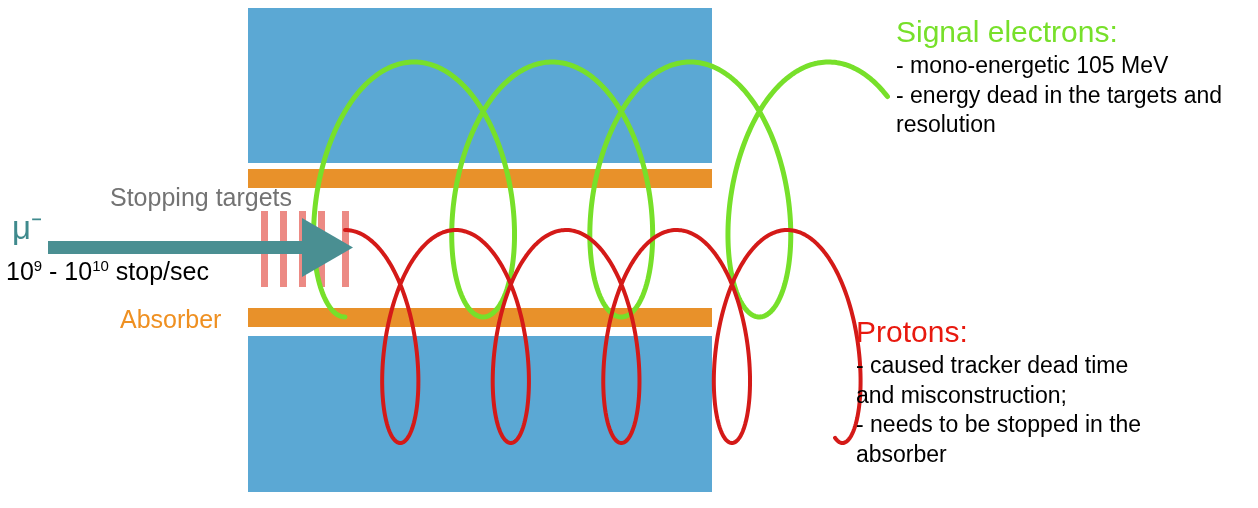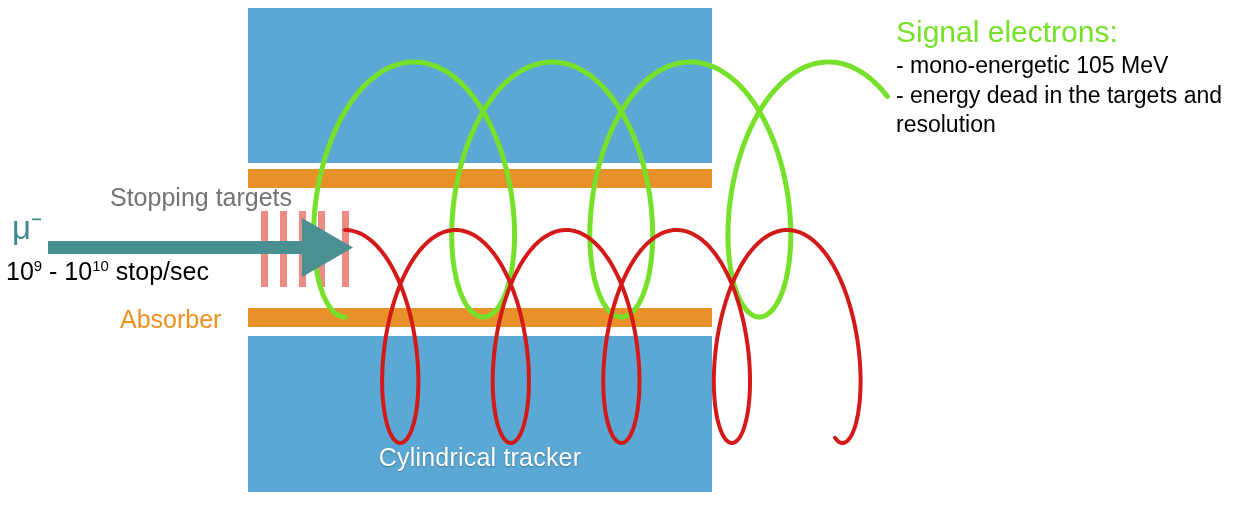--- a/index.html
+++ b/index.html
@@ -157,21 +157,20 @@
   <div class="bar" id="absorber-bar-bottom"></div>
 
   <div id="targets-group">
       <div class="target-foil" style="left: 261px; background: rgb(236, 138, 132);"></div>
       <div class="target-foil" style="left: 280px; background: rgb(236, 138, 132);"></div>
       <div class="target-foil" style="left: 299px; background: rgb(236, 138, 132);"></div>
       <div class="target-foil" style="left: 318px; background: rgb(236, 138, 132);"></div>
       <div class="target-foil" style="left: 342px; background: rgb(236, 138, 132);"></div>
     </div>
 
-  <div id="tracker-caption" class="label">Cylindrical tracker</div>
 
   <svg id="overlay" viewBox="0 0 1258 508">
 
     <g>
       <path id="helix-electron" fill="none" stroke="#77e02a" stroke-width="5" stroke-linecap="round" stroke-linejoin="round" d="M 345.00 317.00 L 343.99 316.96 L 342.98 316.84 L 341.97 316.63 L 340.97 316.35 L 339.96 315.98 L 338.97 315.54 L 337.98 315.01 L 336.99 314.40 L 336.02 313.72 L 335.05 312.95 L 334.10 312.10 L 333.15 311.18 L 332.22 310.18 L 331.30 309.10 L 330.39 307.95 L 329.50 306.72 L 328.62 305.41 L 327.76 304.03 L 326.92 302.58 L 326.09 301.06 L 325.29 299.46 L 324.50 297.80 L 323.73 296.06 L 322.99 294.26 L 322.27 292.39 L 321.57 290.45 L 320.90 288.45 L 320.25 286.39 L 319.63 284.26 L 319.04 282.08 L 318.47 279.83 L 317.93 277.53 L 317.42 275.17 L 316.93 272.76 L 316.48 270.29 L 316.06 267.77 L 315.67 265.20 L 315.31 262.59 L 314.98 259.92 L 314.69 257.22 L 314.43 254.46 L 314.20 251.67 L 314.01 248.84 L 313.86 245.97 L 313.74 243.06 L 313.65 240.12 L 313.60 237.15 L 313.59 234.14 L 313.62 231.11 L 313.68 228.05 L 313.78 224.97 L 313.92 221.86 L 314.10 218.74 L 314.31 215.59 L 314.57 212.43 L 314.86 209.25 L 315.19 206.06 L 315.56 202.86 L 315.97 199.65 L 316.43 196.44 L 316.92 193.22 L 317.44 190.00 L 318.01 186.78 L 318.62 183.56 L 319.27 180.34 L 319.96 177.13 L 320.69 173.93 L 321.45 170.73 L 322.26 167.55 L 323.10 164.39 L 323.99 161.24 L 324.91 158.10 L 325.87 154.99 L 326.87 151.90 L 327.91 148.83 L 328.98 145.79 L 330.09 142.78 L 331.24 139.80 L 332.42 136.85 L 333.64 133.93 L 334.90 131.05 L 336.19 128.20 L 337.52 125.40 L 338.88 122.63 L 340.27 119.91 L 341.70 117.23 L 343.16 114.60 L 344.65 112.02 L 346.17 109.48 L 347.73 107.00 L 349.31 104.57 L 350.93 102.19 L 352.57 99.87 L 354.24 97.61 L 355.94 95.41 L 357.66 93.26 L 359.42 91.18 L 361.19 89.16 L 362.99 87.20 L 364.82 85.31 L 366.66 83.49 L 368.53 81.73 L 370.42 80.05 L 372.33 78.43 L 374.26 76.88 L 376.21 75.41 L 378.18 74.01 L 380.16 72.68 L 382.16 71.42 L 384.18 70.25 L 386.20 69.14 L 388.24 68.12 L 390.30 67.17 L 392.36 66.30 L 394.44 65.51 L 396.52 64.80 L 398.61 64.17 L 400.71 63.62 L 402.82 63.15 L 404.93 62.76 L 407.04 62.45 L 409.16 62.22 L 411.28 62.07 L 413.40 62.00 L 415.53 62.02 L 417.65 62.12 L 419.77 62.29 L 421.89 62.55 L 424.00 62.89 L 426.11 63.32 L 428.21 63.82 L 430.31 64.40 L 432.40 65.06 L 434.48 65.80 L 436.55 66.63 L 438.61 67.52 L 440.66 68.50 L 442.69 69.56 L 444.72 70.69 L 446.72 71.89 L 448.72 73.18 L 450.69 74.53 L 452.65 75.96 L 454.60 77.46 L 456.52 79.04 L 458.42 80.68 L 460.30 82.40 L 462.16 84.18 L 464.00 86.03 L 465.82 87.94 L 467.61 89.92 L 469.38 91.97 L 471.12 94.07 L 472.83 96.24 L 474.52 98.47 L 476.18 100.75 L 477.81 103.09 L 479.42 105.49 L 480.99 107.94 L 482.53 110.44 L 484.04 113.00 L 485.52 115.60 L 486.97 118.25 L 488.39 120.94 L 489.77 123.68 L 491.11 126.46 L 492.43 129.28 L 493.70 132.14 L 494.95 135.04 L 496.15 137.97 L 497.33 140.93 L 498.46 143.92 L 499.56 146.95 L 500.62 150.00 L 501.64 153.07 L 502.62 156.17 L 503.57 159.29 L 504.48 162.43 L 505.34 165.59 L 506.17 168.76 L 506.97 171.95 L 507.72 175.15 L 508.43 178.35 L 509.10 181.57 L 509.74 184.78 L 510.33 188.00 L 510.88 191.23 L 511.40 194.45 L 511.87 197.67 L 512.31 200.88 L 512.70 204.08 L 513.06 207.28 L 513.38 210.46 L 513.66 213.64 L 513.90 216.79 L 514.10 219.93 L 514.26 223.05 L 514.38 226.15 L 514.47 229.22 L 514.52 232.27 L 514.53 235.29 L 514.50 238.28 L 514.44 241.25 L 514.34 244.17 L 514.21 247.07 L 514.04 249.92 L 513.84 252.74 L 513.60 255.52 L 513.32 258.25 L 513.02 260.94 L 512.68 263.59 L 512.31 266.19 L 511.91 268.74 L 511.47 271.24 L 511.01 273.68 L 510.51 276.08 L 509.99 278.41 L 509.44 280.69 L 508.86 282.92 L 508.26 285.08 L 507.62 287.18 L 506.97 289.22 L 506.28 291.20 L 505.58 293.11 L 504.85 294.95 L 504.10 296.73 L 503.32 298.44 L 502.53 300.08 L 501.72 301.65 L 500.89 303.14 L 500.04 304.57 L 499.17 305.92 L 498.29 307.20 L 497.39 308.40 L 496.48 309.52 L 495.55 310.57 L 494.61 311.54 L 493.66 312.44 L 492.70 313.25 L 491.73 313.99 L 490.75 314.64 L 489.77 315.22 L 488.77 315.72 L 487.78 316.13 L 486.77 316.47 L 485.77 316.72 L 484.76 316.89 L 483.75 316.98 L 482.74 316.99 L 481.73 316.92 L 480.72 316.77 L 479.71 316.53 L 478.70 316.22 L 477.71 315.82 L 476.71 315.35 L 475.72 314.79 L 474.74 314.15 L 473.77 313.43 L 472.81 312.64 L 471.86 311.76 L 470.92 310.81 L 469.99 309.78 L 469.07 308.67 L 468.17 307.49 L 467.28 306.23 L 466.41 304.90 L 465.56 303.49 L 464.72 302.01 L 463.90 300.46 L 463.10 298.83 L 462.33 297.14 L 461.57 295.38 L 460.84 293.55 L 460.12 291.66 L 459.44 289.70 L 458.77 287.67 L 458.13 285.59 L 457.52 283.44 L 456.94 281.23 L 456.38 278.96 L 455.85 276.64 L 455.35 274.26 L 454.88 271.82 L 454.44 269.34 L 454.03 266.80 L 453.65 264.21 L 453.30 261.58 L 452.99 258.90 L 452.71 256.17 L 452.46 253.40 L 452.25 250.60 L 452.07 247.75 L 451.93 244.86 L 451.82 241.94 L 451.75 238.99 L 451.72 236.01 L 451.72 232.99 L 451.76 229.95 L 451.84 226.88 L 451.95 223.79 L 452.10 220.67 L 452.30 217.54 L 452.53 214.39 L 452.80 211.22 L 453.10 208.04 L 453.45 204.84 L 453.84 201.64 L 454.26 198.43 L 454.73 195.21 L 455.23 191.99 L 455.78 188.77 L 456.36 185.55 L 456.99 182.33 L 457.65 179.11 L 458.35 175.91 L 459.10 172.71 L 459.88 169.52 L 460.70 166.34 L 461.56 163.18 L 462.46 160.04 L 463.39 156.91 L 464.37 153.81 L 465.38 150.73 L 466.43 147.67 L 467.52 144.64 L 468.65 141.64 L 469.81 138.67 L 471.01 135.73 L 472.24 132.82 L 473.51 129.96 L 474.81 127.13 L 476.15 124.34 L 477.53 121.59 L 478.93 118.88 L 480.37 116.22 L 481.85 113.61 L 483.35 111.05 L 484.88 108.53 L 486.45 106.07 L 488.05 103.66 L 489.67 101.30 L 491.32 99.00 L 493.01 96.76 L 494.72 94.58 L 496.45 92.46 L 498.21 90.40 L 500.00 88.41 L 501.81 86.48 L 503.64 84.61 L 505.50 82.81 L 507.37 81.08 L 509.27 79.42 L 511.19 77.83 L 513.13 76.31 L 515.08 74.86 L 517.05 73.49 L 519.04 72.19 L 521.05 70.97 L 523.07 69.82 L 525.10 68.74 L 527.15 67.75 L 529.20 66.83 L 531.27 65.99 L 533.35 65.23 L 535.44 64.55 L 537.53 63.95 L 539.63 63.43 L 541.74 62.99 L 543.86 62.63 L 545.97 62.35 L 548.09 62.15 L 550.21 62.04 L 552.33 62.00 L 554.46 62.05 L 556.58 62.17 L 558.70 62.38 L 560.81 62.67 L 562.93 63.05 L 565.03 63.50 L 567.13 64.03 L 569.23 64.64 L 571.31 65.34 L 573.39 66.11 L 575.46 66.96 L 577.51 67.89 L 579.56 68.89 L 581.59 69.98 L 583.60 71.14 L 585.61 72.37 L 587.59 73.68 L 589.56 75.07 L 591.52 76.53 L 593.45 78.06 L 595.37 79.66 L 597.26 81.33 L 599.14 83.07 L 600.99 84.87 L 602.82 86.75 L 604.63 88.69 L 606.41 90.69 L 608.17 92.76 L 609.90 94.89 L 611.60 97.08 L 613.28 99.33 L 614.93 101.64 L 616.55 104.00 L 618.14 106.42 L 619.70 108.89 L 621.23 111.41 L 622.73 113.98 L 624.20 116.60 L 625.64 119.27 L 627.04 121.98 L 628.41 124.74 L 629.74 127.53 L 631.04 130.37 L 632.30 133.24 L 633.53 136.15 L 634.73 139.09 L 635.88 142.07 L 637.00 145.07 L 638.09 148.11 L 639.13 151.17 L 640.14 154.25 L 641.11 157.36 L 642.04 160.49 L 642.93 163.64 L 643.79 166.80 L 644.60 169.98 L 645.38 173.17 L 646.11 176.37 L 646.81 179.58 L 647.47 182.79 L 648.09 186.01 L 648.67 189.23 L 649.21 192.45 L 649.71 195.68 L 650.16 198.89 L 650.59 202.10 L 650.97 205.30 L 651.31 208.50 L 651.61 211.68 L 651.87 214.84 L 652.10 217.99 L 652.29 221.12 L 652.43 224.23 L 652.54 227.32 L 652.61 230.39 L 652.65 233.43 L 652.65 236.44 L 652.61 239.42 L 652.53 242.37 L 652.42 245.28 L 652.27 248.16 L 652.09 251.00 L 651.87 253.80 L 651.62 256.57 L 651.33 259.28 L 651.01 261.96 L 650.66 264.59 L 650.28 267.17 L 649.87 269.70 L 649.42 272.18 L 648.95 274.60 L 648.44 276.97 L 647.91 279.29 L 647.34 281.55 L 646.76 283.75 L 646.14 285.89 L 645.50 287.97 L 644.83 289.98 L 644.14 291.93 L 643.42 293.82 L 642.69 295.64 L 641.93 297.39 L 641.15 299.07 L 640.35 300.68 L 639.53 302.23 L 638.69 303.70 L 637.83 305.09 L 636.96 306.41 L 636.07 307.66 L 635.16 308.84 L 634.25 309.93 L 633.32 310.95 L 632.37 311.89 L 631.42 312.76 L 630.45 313.54 L 629.48 314.25 L 628.50 314.87 L 627.51 315.42 L 626.52 315.88 L 625.52 316.27 L 624.51 316.57 L 623.50 316.80 L 622.49 316.94 L 621.48 317.00 L 620.47 316.98 L 619.46 316.87 L 618.45 316.69 L 617.45 316.42 L 616.44 316.08 L 615.45 315.65 L 614.46 315.14 L 613.47 314.55 L 612.49 313.89 L 611.52 313.14 L 610.57 312.31 L 609.62 311.41 L 608.68 310.43 L 607.76 309.37 L 606.85 308.23 L 605.95 307.02 L 605.07 305.73 L 604.20 304.37 L 603.36 302.93 L 602.53 301.43 L 601.72 299.85 L 600.93 298.20 L 600.16 296.48 L 599.41 294.69 L 598.68 292.84 L 597.98 290.92 L 597.30 288.93 L 596.65 286.88 L 596.02 284.77 L 595.42 282.60 L 594.84 280.37 L 594.30 278.08 L 593.78 275.74 L 593.29 273.34 L 592.83 270.88 L 592.40 268.38 L 592.00 265.82 L 591.63 263.21 L 591.30 260.56 L 591.00 257.86 L 590.73 255.12 L 590.50 252.34 L 590.30 249.51 L 590.13 246.65 L 590.00 243.75 L 589.91 240.82 L 589.85 237.86 L 589.83 234.86 L 589.85 231.83 L 589.90 228.78 L 590.00 225.70 L 590.13 222.60 L 590.29 219.48 L 590.50 216.34 L 590.75 213.18 L 591.03 210.01 L 591.35 206.82 L 591.71 203.62 L 592.12 200.42 L 592.56 197.20 L 593.04 193.99 L 593.56 190.76 L 594.12 187.54 L 594.72 184.32 L 595.36 181.10 L 596.04 177.89 L 596.75 174.69 L 597.51 171.49 L 598.31 168.31 L 599.14 165.14 L 600.02 161.98 L 600.93 158.85 L 601.88 155.73 L 602.87 152.63 L 603.90 149.56 L 604.96 146.51 L 606.07 143.49 L 607.21 140.50 L 608.38 137.54 L 609.59 134.62 L 610.84 131.73 L 612.12 128.87 L 613.44 126.06 L 614.79 123.28 L 616.18 120.55 L 617.60 117.86 L 619.05 115.22 L 620.54 112.63 L 622.05 110.08 L 623.60 107.59 L 625.18 105.14 L 626.78 102.75 L 628.42 100.42 L 630.08 98.14 L 631.78 95.93 L 633.50 93.77 L 635.24 91.67 L 637.01 89.63 L 638.81 87.66 L 640.62 85.76 L 642.47 83.92 L 644.33 82.14 L 646.22 80.44 L 648.12 78.81 L 650.05 77.24 L 651.99 75.75 L 653.95 74.33 L 655.93 72.99 L 657.93 71.72 L 659.94 70.52 L 661.96 69.40 L 664.00 68.36 L 666.05 67.39 L 668.11 66.50 L 670.19 65.69 L 672.27 64.96 L 674.36 64.31 L 676.46 63.74 L 678.56 63.25 L 680.67 62.84 L 682.78 62.51 L 684.90 62.26 L 687.02 62.10 L 689.14 62.01 L 691.27 62.01 L 693.39 62.09 L 695.51 62.24 L 697.63 62.49 L 699.74 62.81 L 701.85 63.21 L 703.96 63.69 L 706.05 64.26 L 708.14 64.90 L 710.23 65.62 L 712.30 66.42 L 714.36 67.30 L 716.41 68.26 L 718.45 69.30 L 720.48 70.41 L 722.49 71.60 L 724.49 72.86 L 726.47 74.20 L 728.43 75.62 L 730.38 77.10 L 732.31 78.66 L 734.21 80.28 L 736.10 81.98 L 737.97 83.75 L 739.81 85.58 L 741.63 87.48 L 743.43 89.45 L 745.20 91.48 L 746.95 93.57 L 748.67 95.72 L 750.37 97.93 L 752.03 100.20 L 753.67 102.53 L 755.28 104.92 L 756.86 107.35 L 758.41 109.84 L 759.93 112.39 L 761.42 114.98 L 762.87 117.61 L 764.30 120.30 L 765.68 123.03 L 767.04 125.80 L 768.36 128.61 L 769.65 131.46 L 770.90 134.34 L 772.11 137.27 L 773.29 140.22 L 774.44 143.21 L 775.54 146.23 L 776.61 149.27 L 777.64 152.34 L 778.64 155.44 L 779.59 158.55 L 780.51 161.69 L 781.38 164.84 L 782.22 168.01 L 783.02 171.19 L 783.79 174.39 L 784.51 177.59 L 785.19 180.80 L 785.83 184.02 L 786.43 187.24 L 787.00 190.46 L 787.52 193.68 L 788.01 196.90 L 788.45 200.12 L 788.86 203.32 L 789.22 206.52 L 789.55 209.71 L 789.84 212.88 L 790.09 216.04 L 790.30 219.19 L 790.47 222.31 L 790.60 225.41 L 790.70 228.49 L 790.75 231.55 L 790.77 234.58 L 790.76 237.58 L 790.70 240.54 L 790.61 243.48 L 790.49 246.38 L 790.33 249.25 L 790.13 252.07 L 789.90 254.86 L 789.64 257.61 L 789.34 260.31 L 789.01 262.97 L 788.64 265.58 L 788.25 268.14 L 787.82 270.65 L 787.36 273.11 L 786.88 275.51 L 786.36 277.86 L 785.82 280.16 L 785.24 282.39 L 784.65 284.57 L 784.02 286.69 L 783.37 288.74 L 782.69 290.73 L 781.99 292.66 L 781.27 294.52 L 780.52 296.31 L 779.75 298.04 L 778.97 299.70 L 778.16 301.28 L 777.33 302.79 L 776.48 304.24 L 775.62 305.60 L 774.74 306.90 L 773.85 308.12 L 772.94 309.26 L 772.01 310.33 L 771.08 311.32 L 770.13 312.23 L 769.17 313.06 L 768.21 313.82 L 767.23 314.50 L 766.25 315.09 L 765.25 315.61 L 764.26 316.04 L 763.26 316.39 L 762.25 316.67 L 761.24 316.86 L 760.23 316.97 L 759.22 317.00 L 758.21 316.95 L 757.20 316.81 L 756.19 316.60 L 755.19 316.30 L 754.19 315.92 L 753.19 315.47 L 752.20 314.93 L 751.22 314.31 L 750.24 313.61 L 749.28 312.83 L 748.32 311.98 L 747.38 311.04 L 746.45 310.03 L 745.53 308.94 L 744.62 307.78 L 743.73 306.53 L 742.86 305.22 L 742.00 303.83 L 741.16 302.37 L 740.34 300.83 L 739.54 299.23 L 738.75 297.55 L 737.99 295.81 L 737.25 293.99 L 736.53 292.11 L 735.84 290.17 L 735.17 288.16 L 734.53 286.09 L 733.91 283.95 L 733.32 281.76 L 732.75 279.50 L 732.22 277.19 L 731.71 274.83 L 731.23 272.41 L 730.78 269.93 L 730.36 267.41 L 729.98 264.83 L 729.62 262.21 L 729.30 259.54 L 729.01 256.82 L 728.76 254.07 L 728.54 251.27 L 728.35 248.43 L 728.20 245.55 L 728.09 242.64 L 728.01 239.69 L 727.96 236.72 L 727.96 233.71 L 727.99 230.67 L 728.06 227.61 L 728.16 224.52 L 728.31 221.41 L 728.49 218.29 L 728.71 215.14 L 728.97 211.97 L 729.27 208.79 L 729.61 205.60 L 729.98 202.40 L 730.40 199.19 L 730.86 195.98 L 731.35 192.76 L 731.89 189.54 L 732.46 186.31 L 733.08 183.09 L 733.73 179.88 L 734.43 176.67 L 735.16 173.47 L 735.93 170.28 L 736.74 167.10 L 737.59 163.93 L 738.48 160.78 L 739.41 157.65 L 740.38 154.54 L 741.38 151.46 L 742.42 148.39 L 743.50 145.36 L 744.62 142.35 L 745.77 139.37 L 746.96 136.42 L 748.19 133.51 L 749.45 130.63 L 750.74 127.80 L 752.08 125.00 L 753.44 122.24 L 754.84 119.52 L 756.27 116.85 L 757.74 114.23 L 759.23 111.65 L 760.76 109.12 L 762.32 106.65 L 763.91 104.23 L 765.53 101.86 L 767.17 99.55 L 768.85 97.29 L 770.55 95.10 L 772.28 92.96 L 774.03 90.89 L 775.81 88.88 L 777.62 86.93 L 779.45 85.05 L 781.30 83.23 L 783.17 81.49 L 785.06 79.81 L 786.97 78.20 L 788.91 76.67 L 790.86 75.20 L 792.83 73.81 L 794.81 72.49 L 796.81 71.25 L 798.83 70.08 L 800.86 68.99 L 802.90 67.98 L 804.96 67.04 L 807.02 66.18 L 809.10 65.41 L 811.18 64.71 L 813.28 64.09 L 815.38 63.54 L 817.48 63.08 L 819.60 62.71 L 821.71 62.41 L 823.83 62.19 L 825.95 62.06 L 828.07 62.00 L 830.20 62.03 L 832.32 62.14 L 834.44 62.33 L 836.55 62.60 L 838.67 62.95 L 840.78 63.38 L 842.88 63.90 L 844.97 64.49 L 847.06 65.16 L 849.14 65.92 L 851.21 66.75 L 853.27 67.66 L 855.31 68.65 L 857.35 69.71 L 859.37 70.86 L 861.38 72.07 L 863.37 73.37 L 865.34 74.73 L 867.30 76.17 L 869.24 77.69 L 871.16 79.27 L 873.06 80.92 L 874.94 82.65 L 876.79 84.44 L 878.63 86.30 L 880.44 88.22 L 882.23 90.21 L 883.99 92.27 L 885.73 94.38 L 887.44 96.56"></path>
     </g>
 
     <g>
       <path id="helix-proton" fill="none" stroke="#d41a18" stroke-width="4" stroke-linecap="round" stroke-linejoin="round" d="M 345.00 230.00 L 346.89 230.05 L 348.78 230.21 L 350.67 230.48 L 352.56 230.86 L 354.44 231.34 L 356.31 231.93 L 358.17 232.62 L 360.03 233.42 L 361.87 234.32 L 363.71 235.33 L 365.53 236.44 L 367.33 237.64 L 369.12 238.95 L 370.89 240.36 L 372.65 241.86 L 374.38 243.46 L 376.09 245.15 L 377.79 246.94 L 379.46 248.81 L 381.10 250.78 L 382.72 252.83 L 384.32 254.96 L 385.88 257.18 L 387.42 259.48 L 388.93 261.85 L 390.41 264.30 L 391.86 266.83 L 393.27 269.42 L 394.65 272.08 L 396.00 274.81 L 397.32 277.59 L 398.60 280.44 L 399.84 283.35 L 401.04 286.30 L 402.21 289.31 L 403.34 292.37 L 404.44 295.47 L 405.49 298.61 L 406.50 301.79 L 407.48 305.01 L 408.41 308.25 L 409.30 311.53 L 410.15 314.83 L 410.96 318.15 L 411.73 321.49 L 412.46 324.85 L 413.14 328.22 L 413.78 331.59 L 414.38 334.98 L 414.94 338.36 L 415.45 341.74 L 415.92 345.12 L 416.35 348.48 L 416.74 351.84 L 417.09 355.18 L 417.39 358.50 L 417.65 361.80 L 417.88 365.07 L 418.06 368.31 L 418.20 371.52 L 418.30 374.70 L 418.36 377.84 L 418.38 380.94 L 418.36 383.99 L 418.31 386.99 L 418.22 389.94 L 418.09 392.84 L 417.92 395.68 L 417.72 398.47 L 417.49 401.19 L 417.22 403.84 L 416.92 406.43 L 416.59 408.94 L 416.22 411.39 L 415.83 413.75 L 415.40 416.04 L 414.95 418.25 L 414.47 420.38 L 413.97 422.42 L 413.44 424.37 L 412.89 426.24 L 412.31 428.02 L 411.71 429.70 L 411.09 431.29 L 410.45 432.78 L 409.80 434.18 L 409.13 435.48 L 408.44 436.68 L 407.73 437.78 L 407.02 438.77 L 406.29 439.66 L 405.55 440.45 L 404.80 441.13 L 404.05 441.71 L 403.29 442.18 L 402.52 442.55 L 401.75 442.81 L 400.97 442.96 L 400.20 443.00 L 399.42 442.94 L 398.65 442.76 L 397.88 442.48 L 397.11 442.10 L 396.35 441.61 L 395.60 441.01 L 394.85 440.30 L 394.11 439.50 L 393.39 438.58 L 392.68 437.57 L 391.98 436.45 L 391.29 435.23 L 390.62 433.91 L 389.97 432.50 L 389.33 430.98 L 388.72 429.38 L 388.12 427.67 L 387.55 425.88 L 387.00 423.99 L 386.48 422.02 L 385.98 419.96 L 385.51 417.82 L 385.06 415.60 L 384.64 413.29 L 384.25 410.91 L 383.90 408.45 L 383.57 405.92 L 383.27 403.32 L 383.01 400.65 L 382.79 397.92 L 382.59 395.13 L 382.43 392.27 L 382.31 389.36 L 382.23 386.40 L 382.18 383.39 L 382.17 380.33 L 382.20 377.22 L 382.27 374.08 L 382.38 370.89 L 382.53 367.67 L 382.71 364.42 L 382.94 361.14 L 383.21 357.84 L 383.53 354.52 L 383.88 351.17 L 384.28 347.82 L 384.71 344.45 L 385.20 341.07 L 385.72 337.69 L 386.28 334.31 L 386.89 330.93 L 387.54 327.55 L 388.23 324.19 L 388.97 320.83 L 389.74 317.49 L 390.56 314.18 L 391.42 310.88 L 392.32 307.61 L 393.26 304.37 L 394.24 301.16 L 395.26 297.99 L 396.33 294.85 L 397.43 291.76 L 398.56 288.71 L 399.74 285.72 L 400.95 282.77 L 402.20 279.87 L 403.49 277.04 L 404.81 274.26 L 406.17 271.55 L 407.56 268.90 L 408.98 266.32 L 410.43 263.81 L 411.92 261.38 L 413.43 259.02 L 414.98 256.74 L 416.55 254.54 L 418.15 252.42 L 419.77 250.38 L 421.42 248.44 L 423.10 246.58 L 424.79 244.81 L 426.51 243.14 L 428.25 241.56 L 430.01 240.07 L 431.78 238.69 L 433.57 237.40 L 435.38 236.21 L 437.20 235.12 L 439.04 234.14 L 440.89 233.25 L 442.74 232.48 L 444.61 231.80 L 446.48 231.24 L 448.36 230.78 L 450.25 230.42 L 452.14 230.17 L 454.03 230.03 L 455.92 230.00 L 457.82 230.08 L 459.71 230.26 L 461.60 230.55 L 463.48 230.95 L 465.36 231.45 L 467.23 232.06 L 469.09 232.77 L 470.94 233.59 L 472.79 234.51 L 474.62 235.54 L 476.43 236.67 L 478.24 237.89 L 480.02 239.22 L 481.79 240.65 L 483.54 242.17 L 485.27 243.79 L 486.98 245.50 L 488.67 247.30 L 490.33 249.20 L 491.97 251.18 L 493.59 253.24 L 495.18 255.40 L 496.74 257.63 L 498.27 259.94 L 499.77 262.33 L 501.25 264.80 L 502.69 267.33 L 504.10 269.94 L 505.47 272.61 L 506.81 275.35 L 508.12 278.15 L 509.39 281.01 L 510.63 283.93 L 511.83 286.90 L 512.99 289.91 L 514.11 292.98 L 515.20 296.09 L 516.24 299.24 L 517.25 302.43 L 518.21 305.65 L 519.14 308.90 L 520.02 312.18 L 520.87 315.49 L 521.67 318.81 L 522.43 322.16 L 523.14 325.52 L 523.82 328.89 L 524.45 332.26 L 525.04 335.64 L 525.59 339.03 L 526.10 342.41 L 526.56 345.78 L 526.98 349.15 L 527.36 352.50 L 527.70 355.83 L 528.00 359.15 L 528.25 362.44 L 528.46 365.71 L 528.64 368.95 L 528.77 372.16 L 528.86 375.32 L 528.91 378.45 L 528.93 381.54 L 528.90 384.58 L 528.84 387.58 L 528.74 390.52 L 528.61 393.41 L 528.43 396.24 L 528.23 399.01 L 527.99 401.72 L 527.71 404.36 L 527.40 406.93 L 527.07 409.43 L 526.70 411.86 L 526.30 414.21 L 525.87 416.49 L 525.41 418.68 L 524.93 420.79 L 524.42 422.81 L 523.88 424.75 L 523.32 426.60 L 522.74 428.36 L 522.14 430.02 L 521.52 431.59 L 520.88 433.07 L 520.22 434.45 L 519.54 435.73 L 518.85 436.90 L 518.14 437.98 L 517.42 438.96 L 516.69 439.83 L 515.95 440.59 L 515.20 441.26 L 514.45 441.81 L 513.68 442.26 L 512.92 442.61 L 512.14 442.84 L 511.37 442.97 L 510.59 443.00 L 509.82 442.91 L 509.05 442.72 L 508.28 442.42 L 507.51 442.01 L 506.75 441.50 L 506.00 440.88 L 505.25 440.15 L 504.52 439.32 L 503.80 438.39 L 503.09 437.35 L 502.39 436.22 L 501.71 434.98 L 501.04 433.64 L 500.39 432.21 L 499.76 430.67 L 499.15 429.05 L 498.56 427.33 L 497.99 425.51 L 497.45 423.61 L 496.93 421.62 L 496.43 419.55 L 495.96 417.39 L 495.52 415.15 L 495.11 412.83 L 494.73 410.43 L 494.38 407.96 L 494.06 405.41 L 493.77 402.80 L 493.51 400.12 L 493.29 397.37 L 493.11 394.57 L 492.96 391.70 L 492.84 388.78 L 492.76 385.81 L 492.72 382.79 L 492.72 379.72 L 492.76 376.60 L 492.84 373.45 L 492.95 370.26 L 493.11 367.03 L 493.31 363.78 L 493.54 360.49 L 493.82 357.19 L 494.14 353.86 L 494.51 350.51 L 494.91 347.15 L 495.36 343.78 L 495.84 340.40 L 496.38 337.02 L 496.95 333.64 L 497.57 330.26 L 498.22 326.88 L 498.92 323.52 L 499.67 320.17 L 500.45 316.84 L 501.28 313.52 L 502.14 310.23 L 503.05 306.97 L 504.00 303.73 L 504.99 300.53 L 506.02 297.36 L 507.09 294.24 L 508.20 291.15 L 509.34 288.12 L 510.53 285.13 L 511.75 282.19 L 513.01 279.31 L 514.30 276.48 L 515.63 273.72 L 516.99 271.02 L 518.38 268.39 L 519.81 265.82 L 521.27 263.33 L 522.76 260.90 L 524.28 258.56 L 525.83 256.29 L 527.41 254.11 L 529.02 252.01 L 530.65 249.99 L 532.30 248.06 L 533.98 246.22 L 535.68 244.47 L 537.40 242.82 L 539.14 241.26 L 540.91 239.79 L 542.68 238.42 L 544.48 237.15 L 546.29 235.99 L 548.12 234.92 L 549.95 233.95 L 551.80 233.09 L 553.66 232.34 L 555.53 231.68 L 557.40 231.14 L 559.29 230.70 L 561.17 230.36 L 563.06 230.14 L 564.95 230.02 L 566.85 230.01 L 568.74 230.10 L 570.63 230.31 L 572.52 230.62 L 574.40 231.04 L 576.28 231.56 L 578.15 232.19 L 580.01 232.93 L 581.86 233.76 L 583.70 234.71 L 585.53 235.75 L 587.34 236.90 L 589.14 238.15 L 590.92 239.50 L 592.69 240.94 L 594.43 242.48 L 596.16 244.12 L 597.87 245.85 L 599.55 247.67 L 601.21 249.58 L 602.84 251.58 L 604.45 253.66 L 606.04 255.83 L 607.59 258.08 L 609.12 260.41 L 610.62 262.81 L 612.08 265.29 L 613.52 267.84 L 614.92 270.46 L 616.29 273.15 L 617.63 275.90 L 618.93 278.71 L 620.19 281.58 L 621.42 284.51 L 622.61 287.49 L 623.76 290.52 L 624.88 293.59 L 625.96 296.71 L 626.99 299.87 L 627.99 303.06 L 628.95 306.29 L 629.87 309.55 L 630.74 312.83 L 631.58 316.14 L 632.37 319.47 L 633.12 322.82 L 633.83 326.18 L 634.50 329.55 L 635.12 332.93 L 635.71 336.31 L 636.25 339.70 L 636.74 343.08 L 637.20 346.45 L 637.61 349.81 L 637.98 353.16 L 638.31 356.49 L 638.60 359.80 L 638.85 363.09 L 639.05 366.36 L 639.22 369.59 L 639.34 372.79 L 639.42 375.95 L 639.47 379.07 L 639.48 382.15 L 639.44 385.18 L 639.37 388.16 L 639.27 391.10 L 639.12 393.97 L 638.95 396.79 L 638.73 399.55 L 638.48 402.24 L 638.20 404.87 L 637.89 407.43 L 637.54 409.92 L 637.17 412.33 L 636.76 414.67 L 636.33 416.93 L 635.87 419.10 L 635.38 421.20 L 634.86 423.20 L 634.32 425.12 L 633.76 426.95 L 633.17 428.69 L 632.57 430.34 L 631.94 431.89 L 631.30 433.35 L 630.63 434.71 L 629.95 435.97 L 629.26 437.12 L 628.55 438.18 L 627.83 439.14 L 627.10 439.99 L 626.36 440.73 L 625.60 441.38 L 624.85 441.91 L 624.08 442.34 L 623.31 442.66 L 622.54 442.88 L 621.77 442.99 L 620.99 442.99 L 620.22 442.88 L 619.44 442.67 L 618.67 442.34 L 617.91 441.92 L 617.15 441.38 L 616.40 440.74 L 615.66 440.00 L 614.93 439.15 L 614.20 438.19 L 613.50 437.14 L 612.80 435.98 L 612.12 434.72 L 611.46 433.36 L 610.81 431.91 L 610.19 430.36 L 609.58 428.71 L 608.99 426.97 L 608.43 425.14 L 607.89 423.22 L 607.38 421.22 L 606.89 419.13 L 606.42 416.95 L 605.99 414.69 L 605.58 412.36 L 605.21 409.94 L 604.86 407.46 L 604.55 404.90 L 604.27 402.27 L 604.02 399.58 L 603.80 396.82 L 603.62 394.00 L 603.48 391.13 L 603.37 388.20 L 603.30 385.21 L 603.27 382.18 L 603.28 379.10 L 603.32 375.98 L 603.41 372.82 L 603.53 369.62 L 603.69 366.39 L 603.90 363.13 L 604.14 359.84 L 604.43 356.53 L 604.76 353.20 L 605.13 349.85 L 605.54 346.49 L 606.00 343.11 L 606.50 339.73 L 607.04 336.35 L 607.62 332.97 L 608.24 329.59 L 608.91 326.22 L 609.62 322.86 L 610.37 319.51 L 611.16 316.18 L 611.99 312.87 L 612.87 309.58 L 613.79 306.32 L 614.74 303.10 L 615.74 299.90 L 616.78 296.74 L 617.86 293.62 L 618.97 290.55 L 620.12 287.52 L 621.32 284.54 L 622.54 281.62 L 623.81 278.75 L 625.11 275.93 L 626.44 273.18 L 627.81 270.49 L 629.21 267.87 L 630.65 265.32 L 632.11 262.84 L 633.61 260.43 L 635.14 258.11 L 636.69 255.86 L 638.28 253.69 L 639.89 251.60 L 641.52 249.60 L 643.18 247.69 L 644.86 245.87 L 646.57 244.14 L 648.29 242.50 L 650.04 240.96 L 651.81 239.51 L 653.59 238.16 L 655.39 236.91 L 657.20 235.77 L 659.03 234.72 L 660.87 233.77 L 662.72 232.93 L 664.58 232.20 L 666.45 231.57 L 668.33 231.04 L 670.21 230.62 L 672.10 230.31 L 673.99 230.11 L 675.88 230.01 L 677.77 230.02 L 679.66 230.14 L 681.55 230.36 L 683.44 230.69 L 685.32 231.13 L 687.20 231.68 L 689.07 232.33 L 690.92 233.08 L 692.77 233.94 L 694.61 234.91 L 696.44 235.97 L 698.25 237.14 L 700.04 238.41 L 701.82 239.77 L 703.58 241.24 L 705.33 242.80 L 707.05 244.45 L 708.75 246.20 L 710.43 248.04 L 712.08 249.97 L 713.71 251.99 L 715.32 254.09 L 716.90 256.27 L 718.45 258.53 L 719.97 260.88 L 721.46 263.30 L 722.92 265.79 L 724.35 268.36 L 725.74 270.99 L 727.11 273.69 L 728.43 276.45 L 729.73 279.28 L 730.99 282.16 L 732.21 285.10 L 733.39 288.08 L 734.54 291.12 L 735.65 294.20 L 736.71 297.33 L 737.74 300.49 L 738.73 303.70 L 739.68 306.93 L 740.59 310.19 L 741.46 313.49 L 742.29 316.80 L 743.07 320.13 L 743.82 323.48 L 744.52 326.85 L 745.17 330.22 L 745.79 333.60 L 746.37 336.98 L 746.90 340.37 L 747.39 343.74 L 747.83 347.11 L 748.24 350.47 L 748.60 353.82 L 748.92 357.15 L 749.20 360.46 L 749.44 363.74 L 749.64 367.00 L 749.79 370.22 L 749.91 373.41 L 749.99 376.57 L 750.02 379.68 L 750.02 382.75 L 749.98 385.78 L 749.91 388.75 L 749.79 391.67 L 749.64 394.54 L 749.46 397.34 L 749.24 400.09 L 748.98 402.77 L 748.69 405.38 L 748.37 407.93 L 748.02 410.40 L 747.64 412.80 L 747.23 415.12 L 746.79 417.36 L 746.32 419.52 L 745.83 421.60 L 745.31 423.59 L 744.76 425.49 L 744.19 427.31 L 743.61 429.03 L 742.99 430.66 L 742.36 432.19 L 741.72 433.63 L 741.05 434.96 L 740.37 436.20 L 739.67 437.34 L 738.96 438.38 L 738.24 439.31 L 737.50 440.14 L 736.76 440.87 L 736.00 441.49 L 735.24 442.00 L 734.48 442.41 L 733.71 442.71 L 732.94 442.91 L 732.16 442.99 L 731.39 442.97 L 730.61 442.85 L 729.84 442.61 L 729.07 442.27 L 728.31 441.82 L 727.55 441.26 L 726.80 440.60 L 726.06 439.84 L 725.33 438.97 L 724.61 437.99 L 723.91 436.92 L 723.21 435.74 L 722.54 434.46 L 721.88 433.08 L 721.24 431.61 L 720.61 430.04 L 720.01 428.38 L 719.43 426.62 L 718.87 424.77 L 718.34 422.83 L 717.83 420.81 L 717.34 418.70 L 716.89 416.51 L 716.46 414.24 L 716.06 411.89 L 715.69 409.46 L 715.35 406.96 L 715.04 404.39 L 714.76 401.75 L 714.52 399.04 L 714.31 396.27 L 714.14 393.44 L 714.01 390.55 L 713.91 387.61 L 713.84 384.62 L 713.82 381.58 L 713.83 378.49 L 713.88 375.36 L 713.98 372.19 L 714.11 368.99 L 714.28 365.75 L 714.49 362.48 L 714.75 359.19 L 715.04 355.87 L 715.38 352.54 L 715.76 349.18 L 716.18 345.82 L 716.64 342.44 L 717.15 339.06 L 717.70 335.68 L 718.29 332.30 L 718.92 328.92 L 719.59 325.55 L 720.31 322.19 L 721.07 318.85 L 721.87 315.52 L 722.71 312.22 L 723.60 308.94 L 724.52 305.68 L 725.49 302.46 L 726.49 299.27 L 727.54 296.12 L 728.62 293.01 L 729.74 289.95 L 730.91 286.93 L 732.10 283.96 L 733.34 281.04 L 734.61 278.18 L 735.92 275.38 L 737.26 272.64 L 738.64 269.97 L 740.04 267.36 L 741.49 264.82 L 742.96 262.36 L 744.46 259.97 L 745.99 257.65 L 747.55 255.42 L 749.14 253.27 L 750.76 251.20 L 752.40 249.22 L 754.06 247.32 L 755.75 245.52 L 757.46 243.81 L 759.19 242.19 L 760.94 240.66 L 762.71 239.24 L 764.49 237.91 L 766.29 236.68 L 768.11 235.55 L 769.94 234.52 L 771.78 233.60 L 773.64 232.78 L 775.50 232.06 L 777.37 231.45 L 779.25 230.95 L 781.13 230.55 L 783.02 230.26 L 784.91 230.08 L 786.80 230.00 L 788.70 230.03 L 790.59 230.17 L 792.48 230.42 L 794.36 230.77 L 796.24 231.23 L 798.12 231.80 L 799.98 232.47 L 801.84 233.24 L 803.69 234.13 L 805.52 235.11 L 807.35 236.20 L 809.15 237.38 L 810.95 238.67 L 812.72 240.06 L 814.48 241.54 L 816.22 243.12 L 817.94 244.79 L 819.63 246.56 L 821.31 248.42 L 822.96 250.36 L 824.58 252.39 L 826.18 254.51 L 827.75 256.71 L 829.30 258.99 L 830.81 261.35 L 832.30 263.79 L 833.75 266.29 L 835.18 268.87 L 836.57 271.52 L 837.92 274.23 L 839.24 277.01 L 840.53 279.84 L 841.78 282.74 L 842.99 285.68 L 844.17 288.68 L 845.31 291.73 L 846.41 294.82 L 847.47 297.95 L 848.49 301.12 L 849.48 304.33 L 850.42 307.57 L 851.32 310.84 L 852.18 314.14 L 853.00 317.46 L 853.77 320.80 L 854.51 324.15 L 855.20 327.51 L 855.85 330.89 L 856.46 334.27 L 857.02 337.65 L 857.55 341.03 L 858.03 344.41 L 858.47 347.78 L 858.86 351.14 L 859.22 354.48 L 859.53 357.81 L 859.80 361.11 L 860.03 364.39 L 860.22 367.64 L 860.37 370.86 L 860.48 374.04 L 860.55 377.19 L 860.58 380.29 L 860.57 383.35 L 860.52 386.37 L 860.44 389.33 L 860.31 392.24 L 860.16 395.10 L 859.96 397.89 L 859.74 400.62 L 859.48 403.29 L 859.18 405.89 L 858.86 408.42 L 858.50 410.88 L 858.11 413.26 L 857.69 415.57 L 857.25 417.80 L 856.77 419.94 L 856.27 422.00 L 855.75 423.97 L 855.20 425.86 L 854.63 427.65 L 854.04 429.36 L 853.42 430.97 L 852.79 432.48 L 852.13 433.90 L 851.47 435.22 L 850.78 436.44 L 850.08 437.56 L 849.37 438.57 L 848.64 439.49 L 847.90 440.30 L 847.16 441.00 L 846.40 441.60 L 845.64 442.09 L 844.88 442.48 L 844.11 442.76 L 843.33 442.93 L 842.56 443.00 L 841.78 442.96 L 841.01 442.81 L 840.24 442.55 L 839.47 442.19 L 838.71 441.72 L 837.95 441.14 L 837.20 440.46 L 836.47 439.67 L 835.74 438.78 L 835.02 437.79"></path>
     </g>
@@ -192,14 +191,23 @@
 
   <div class="callout" id="callout-electrons">
     <div class="callout-title">Signal electrons:</div>
     <div class="callout-body">
       <p>- mono-energetic 105 MeV</p>
       <p>- energy dead in the targets and</p>
       <p>resolution</p>
     </div>
   </div>
 
+  <div class="callout" id="callout-protons">
+    <div class="callout-title">Protons:</div>
+    <div class="callout-body">
+      <p>- caused tracker dead time</p>
+      <p>and misconstruction;</p>
+      <p>- needs to be stopped in the</p>
+      <p>absorber</p>
+    </div>
+  </div>
 
 </div>
 
 </body></html>

